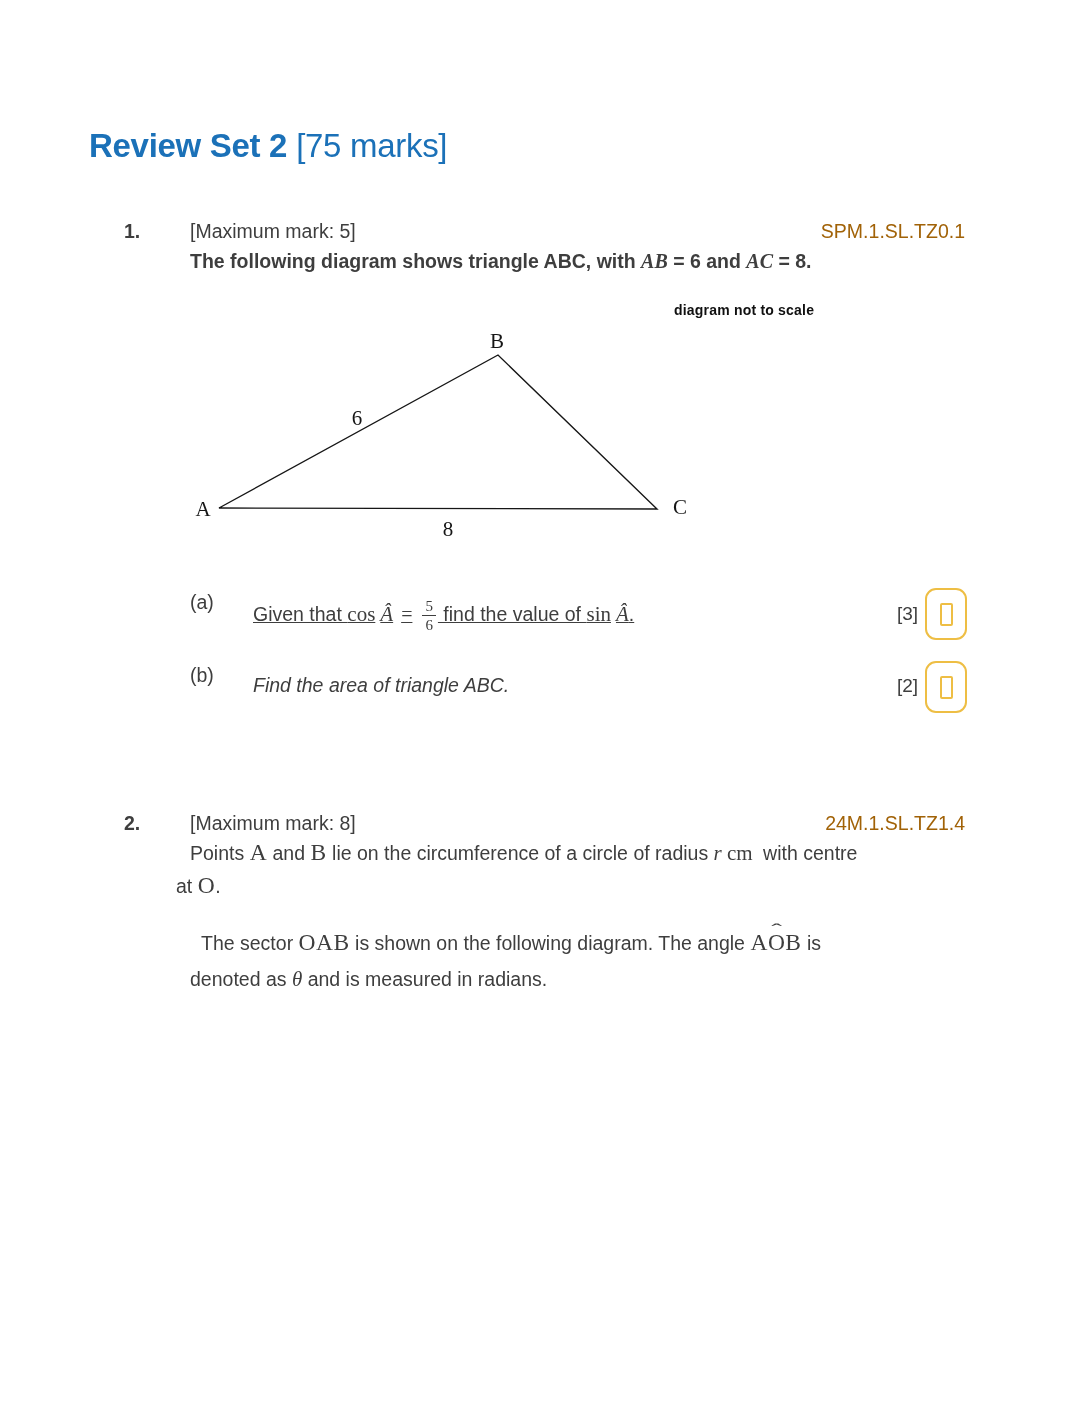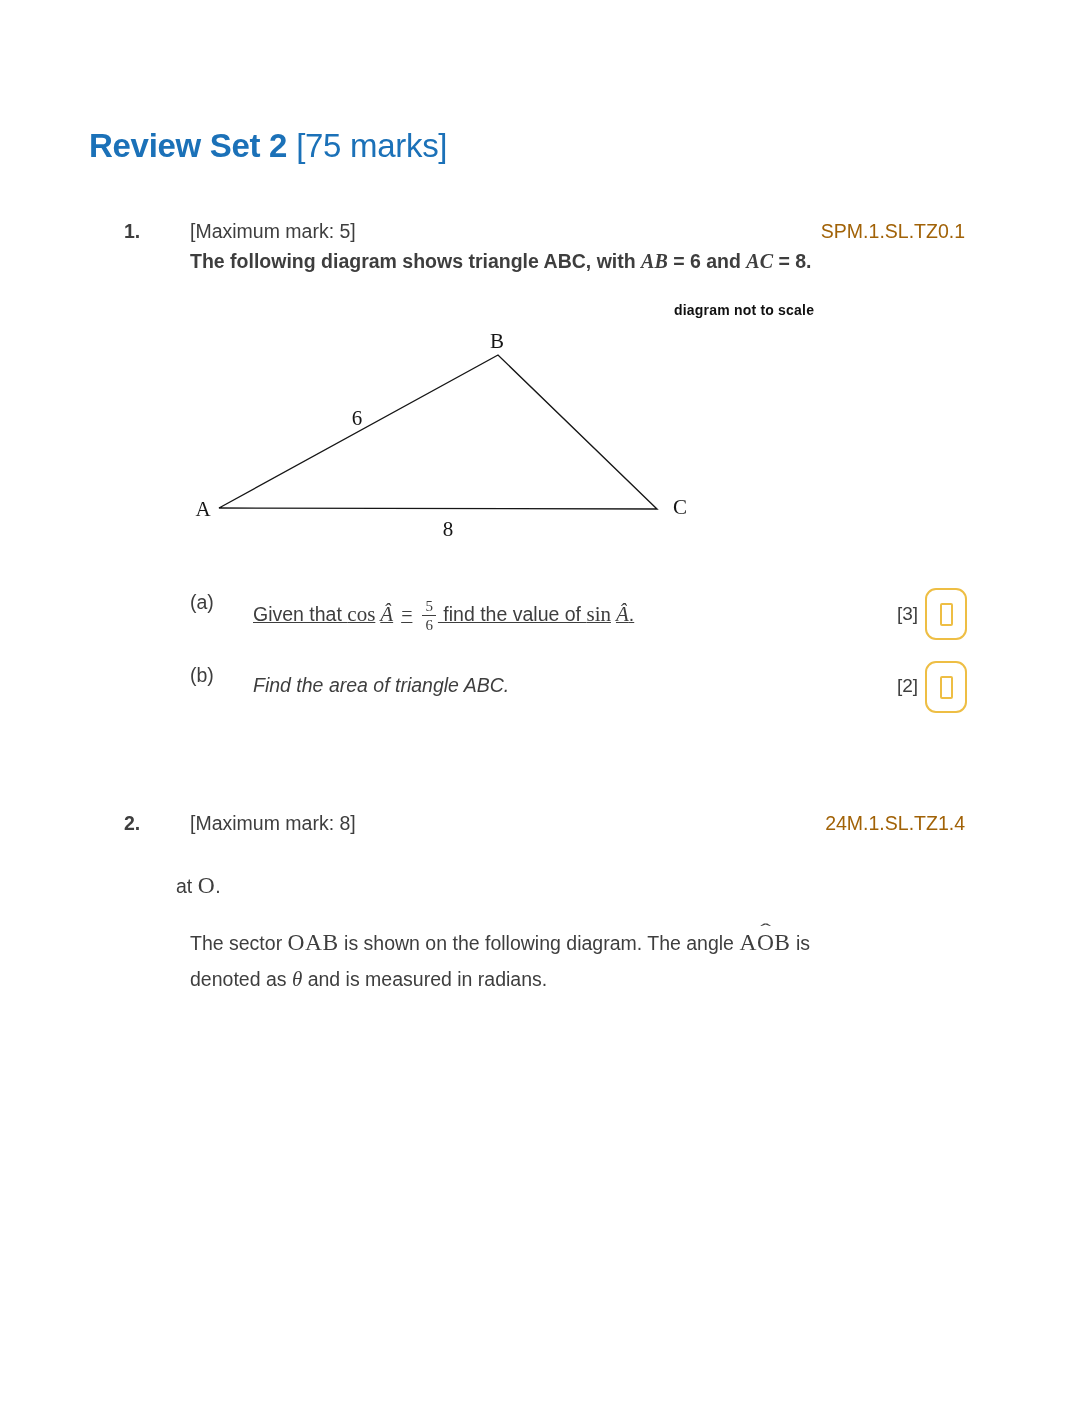--- a/index.html
+++ b/index.html
@@ -20,21 +20,21 @@
   .q-max { font-weight:400; }
   .q-code { margin-left:auto; color:#a16207; }
   #q1-header { top:220px; }
   #q2-header { top:812px; }
 
   
   .line { position:absolute; white-space:nowrap; font-size:19.5px; line-height:34px; }
   #q1-intro { left:190px; top:244px;font-weight:bold; }
   #q2-p1-l1 { left:190px; top:836px; }
   #q2-p1-l2 { left:176px; top:869px; }
-  #q2-p2-l1 { left:190px; top:926px; }
+  #q2-p2-l1 { left:201px; top:926px; }
   #q2-p2-l2 { left:190px; top:962px; }
 
   
   .mathit { font-family:"Liberation Serif", serif; font-style:italic; font-size:20px; }
   .mfun  { font-family:"Liberation Serif", serif; font-size:21px; margin-right:5px; }
   .mvar  { font-family:"Liberation Serif", serif; font-style:italic; font-size:21px; }
   .mcap  { font-family:"Liberation Serif", serif; font-size:23.5px; line-height:1; letter-spacing:0.5px; }
   .meq   { font-family:"Liberation Serif", serif; font-size:20px; margin:0 8px; }
   .frac  { display:inline-flex; flex-direction:column; align-items:center;
            font-family:"Liberation Serif", serif; font-size:15px; line-height:1.1;
@@ -109,20 +109,21 @@
         <span class="calc-screen"></span>
       </span>
   </div>
 
   <div class="q-header" id="q2-header">
     <span class="q-num">2.</span>
     <span class="q-max">[Maximum mark: 8]</span>
     <span class="q-code">24M.1.SL.TZ1.4</span>
   </div>
 
+  <div class="line" id="q2-p1-l1"><span>Points </span><span class="mcap">A</span><span> and </span><span class="mcap">B</span><span> lie on the circumference of a circle of radius </span><span class="mvar">r</span><span class="mfun"> cm</span><span> with centre</span></div>
 
   <div class="line" id="q2-p1-l2"><span>at </span><span class="mcap">O</span><span>.</span></div>
 
   <div class="line" id="q2-p2-l1"><span>The sector </span><span class="mcap">OAB</span><span> is shown on the following diagram. The angle </span><span class="mcap">A</span><span class="mcap ohat"><span class="hat">ˆ</span><span>O</span></span><span class="mcap">B</span><span> is</span></div>
 
   <div class="line" id="q2-p2-l2"><span>denoted as </span><span class="mvar">θ</span><span> and is measured in radians.</span></div>
 
 </div>
 
 </body></html>

